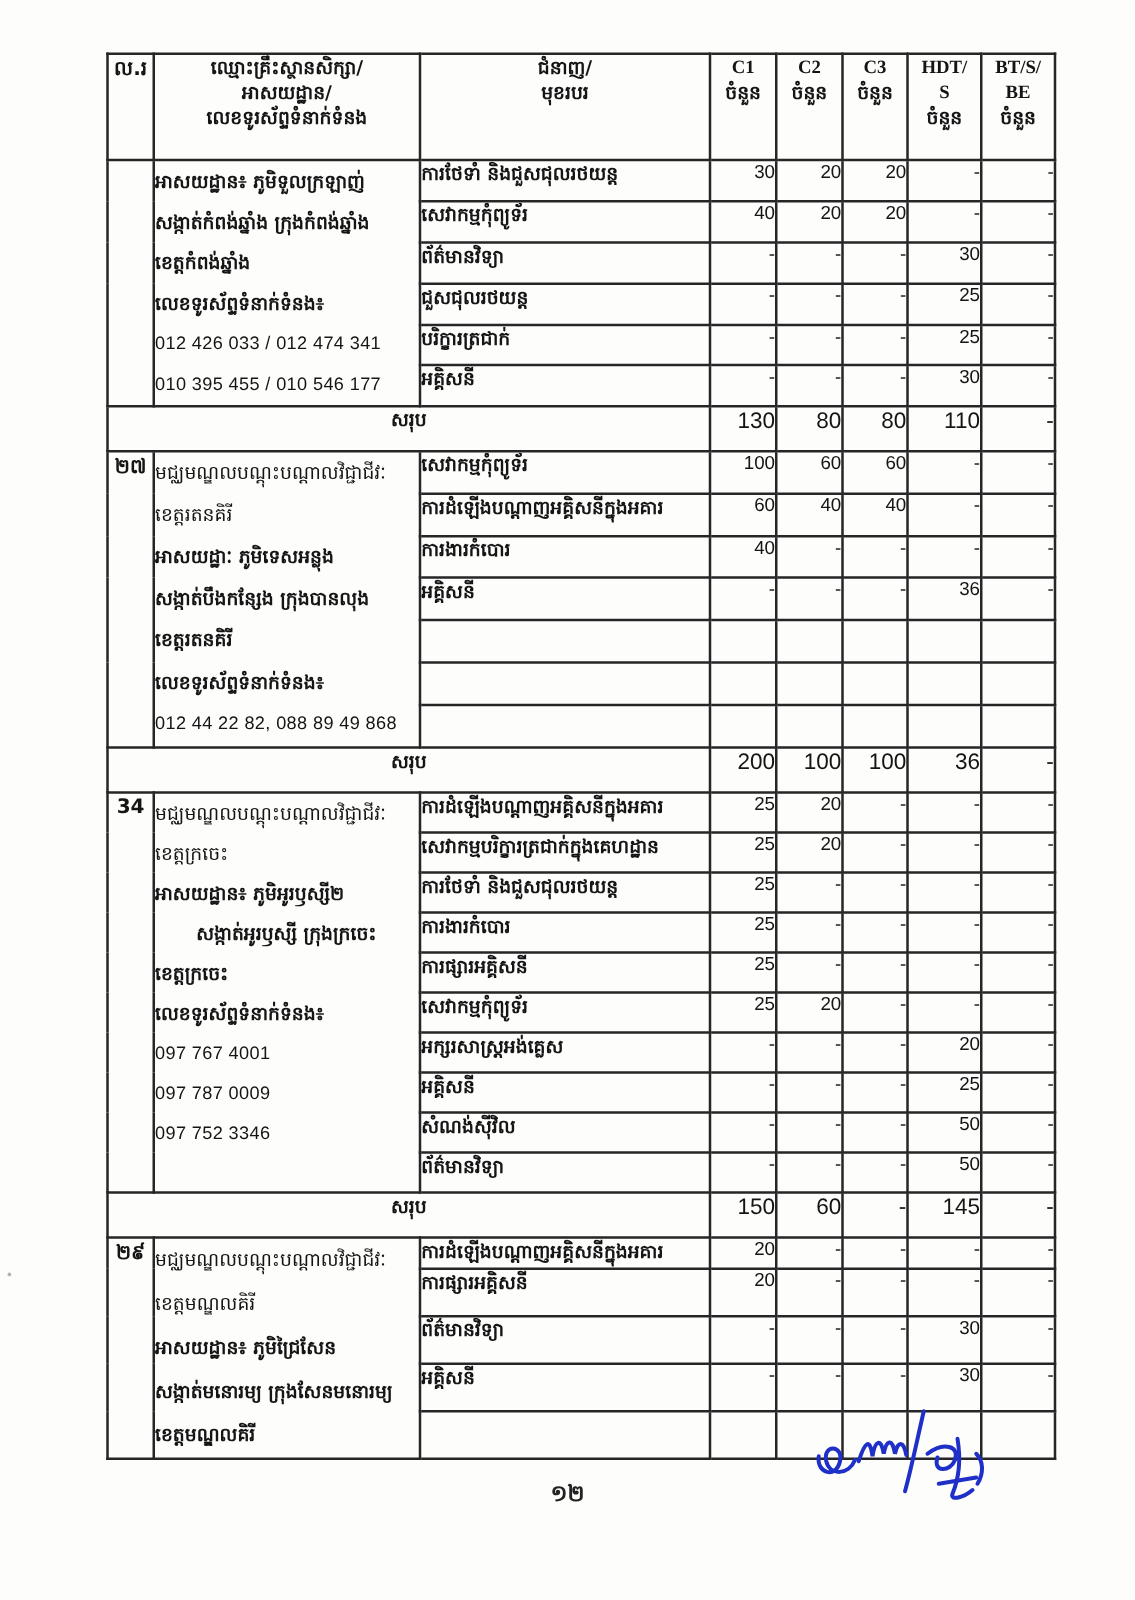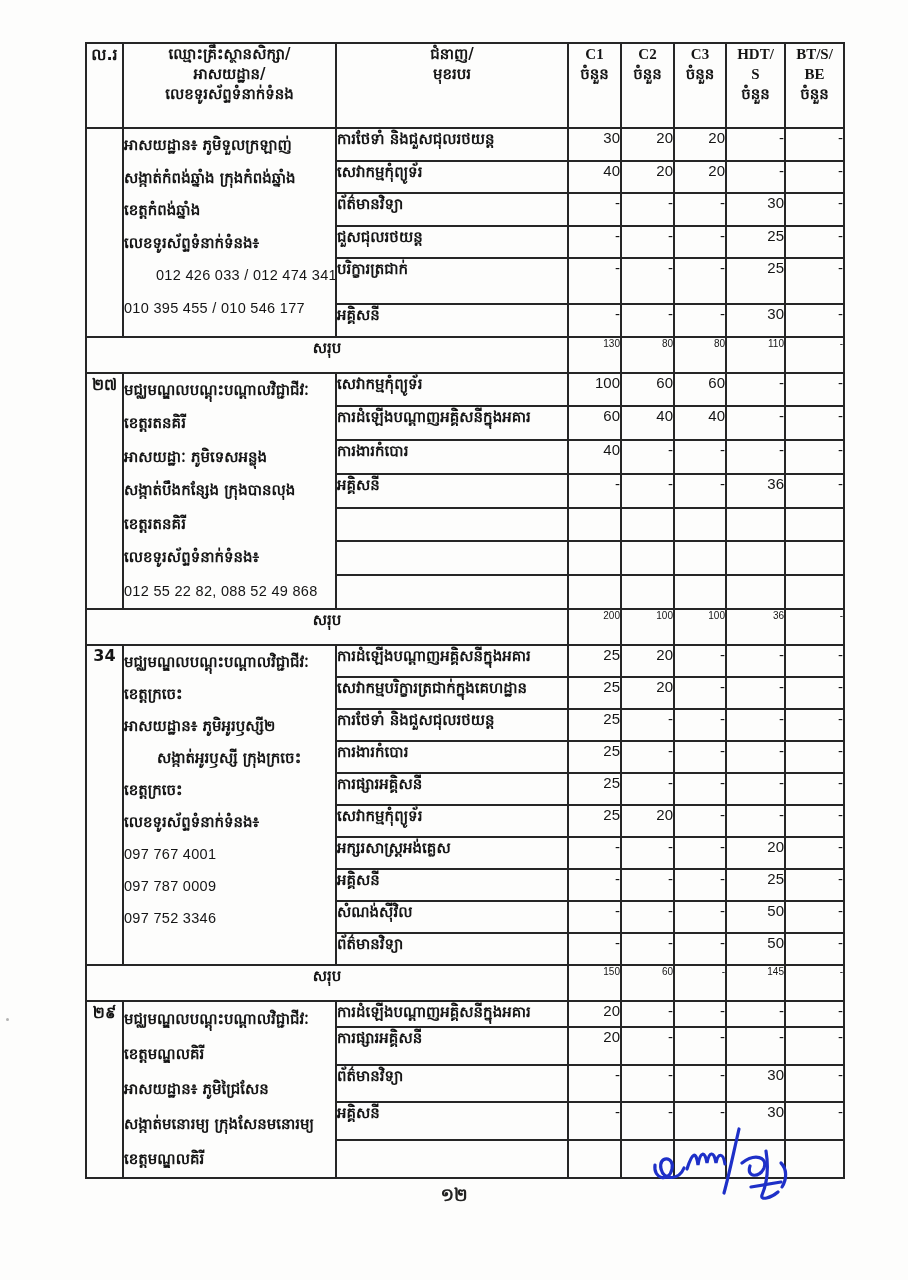--- a/index.html
+++ b/index.html
@@ -23,31 +23,31 @@
   
   thead th{vertical-align:middle;text-align:center;font-weight:700;}
   .hline{line-height:20px;font-size:15px;font-weight:700;}
   .hline.latin{font-family:"Liberation Serif","DejaVu Serif",serif;font-size:15px;}
   
   td.no-cell{text-align:center;padding-top:7px;font-weight:700;font-size:16px;}
   
   td.info-cell{padding:3px 0 0 13px;}
   .info-line{font-size:15px;font-weight:700;white-space:nowrap;}
   .info-line.latin{font-family:"Liberation Sans",sans-serif;font-weight:400;font-size:14.5px;letter-spacing:.3px;}
-  .info-line.strong{font-weight:700;}
+  .info-line.strong{font-weight:400;}
   
   td.subj-cell{padding:0 0 0 11px;font-size:15px;font-weight:700;vertical-align:middle;white-space:nowrap;}
   
   td.val-cell{
     text-align:right;padding-right:13px;vertical-align:middle;
     font-family:"Liberation Sans",sans-serif;font-size:15px;font-weight:400;
   }
   
   td.total-label{font-weight:700;text-align:center;vertical-align:middle;font-size:15px;}
-  td.total-val{font-family:"Liberation Sans",sans-serif;font-size:10px;text-align:right;padding-right:13px;vertical-align:middle;}
+  td.total-val{font-family:"Liberation Sans",sans-serif;font-size:18px;text-align:right;padding-right:13px;vertical-align:middle;}
   
   .page-num{
     position:absolute;left:0;right:0;top:1183px;text-align:center;
     font-size:18px;font-weight:700;color:#222;
   }
   
   .sig{position:absolute;left:645px;top:1123px;width:170px;height:88px;pointer-events:none;}
   
   .speck{position:absolute;left:6px;top:1018px;width:3px;height:3px;background:#777;border-radius:50%;opacity:.55;}
 </style>
@@ -105,21 +105,21 @@
           </tr>
         </thead>
       <tbody id="doc-tbody">
           <tr style="height: 32.5px;">
             <td class="no-cell" rowspan="6"></td>
             <td class="info-cell" rowspan="6">
               <div class="info-line" style="line-height: 32.5px;">អាសយដ្ឋាន៖ ភូមិទួលក្រឡាញ់</div>
               <div class="info-line" style="line-height: 32.5px;">សង្កាត់កំពង់ឆ្នាំង ក្រុងកំពង់ឆ្នាំង</div>
               <div class="info-line" style="line-height: 32.5px;">ខេត្តកំពង់ឆ្នាំង</div>
               <div class="info-line" style="line-height: 32.5px;">លេខទូរស័ព្ទទំនាក់ទំនង៖</div>
-              <div class="info-line latin" style="line-height: 32.5px; margin-left: 32px;">012 426 033 / 012 474 341</div>
+              <div class="info-line latin" style="line-height: 32.5px;">012 426 033 / 012 474 341</div>
               <div class="info-line latin" style="line-height: 32.5px;">010 395 455 / 010 546 177</div>
             </td>
             <td class="subj-cell">ការថែទាំ និងជួសជុលរថយន្ត</td>
             <td class="val-cell">30</td>
             <td class="val-cell">20</td>
             <td class="val-cell">20</td>
             <td class="val-cell">-</td>
             <td class="val-cell">-</td>
           </tr>
           <tr style="height: 32.5px;">
@@ -139,21 +139,21 @@
             <td class="val-cell">-</td>
           </tr>
           <tr style="height: 32.5px;">
             <td class="subj-cell">ជួសជុលរថយន្ត</td>
             <td class="val-cell">-</td>
             <td class="val-cell">-</td>
             <td class="val-cell">-</td>
             <td class="val-cell">25</td>
             <td class="val-cell">-</td>
           </tr>
-          <tr style="height: 46px;">
+          <tr style="height: 31px;">
             <td class="subj-cell">បរិក្ខារត្រជាក់</td>
             <td class="val-cell">-</td>
             <td class="val-cell">-</td>
             <td class="val-cell">-</td>
             <td class="val-cell">25</td>
             <td class="val-cell">-</td>
           </tr>
           <tr style="height: 32.5px;">
             <td class="subj-cell">អគ្គិសនី</td>
             <td class="val-cell">-</td>
@@ -172,21 +172,21 @@
           </tr>
           <tr style="height: 33.5px;">
             <td class="no-cell" rowspan="7">២៧</td>
             <td class="info-cell" rowspan="7">
               <div class="info-line strong" style="line-height: 33.5px;">មជ្ឈមណ្ឌលបណ្តុះបណ្តាលវិជ្ជាជីវៈ</div>
               <div class="info-line strong" style="line-height: 33.5px;">ខេត្តរតនគិរី</div>
               <div class="info-line" style="line-height: 33.5px;">អាសយដ្ឋាៈ ភូមិទេសអន្លុង</div>
               <div class="info-line" style="line-height: 33.5px;">សង្កាត់បឹងកន្សែង ក្រុងបានលុង</div>
               <div class="info-line" style="line-height: 33.5px;">ខេត្តរតនគិរី</div>
               <div class="info-line" style="line-height: 33.5px;">លេខទូរស័ព្ទទំនាក់ទំនង៖</div>
-              <div class="info-line latin" style="line-height: 33.5px;">012 55 22 82, 088 52 49 868</div>
+              <div class="info-line latin" style="line-height: 33.5px;">012 44 22 82, 088 89 49 868</div>
             </td>
             <td class="subj-cell">សេវាកម្មកុំព្យូទ័រ</td>
             <td class="val-cell">100</td>
             <td class="val-cell">60</td>
             <td class="val-cell">60</td>
             <td class="val-cell">-</td>
             <td class="val-cell">-</td>
           </tr>
           <tr style="height: 33.5px;">
             <td class="subj-cell">ការដំឡើងបណ្តាញអគ្គិសនីក្នុងអគារ</td>

